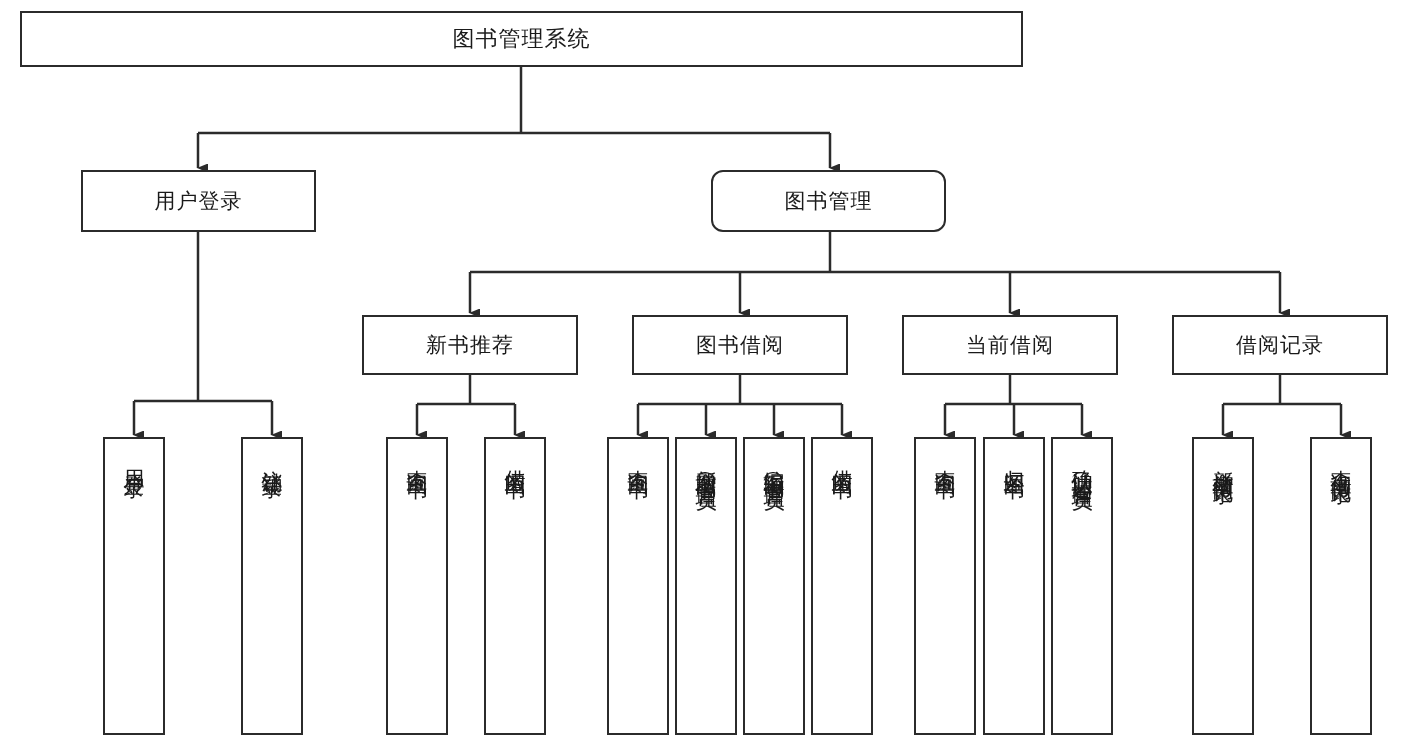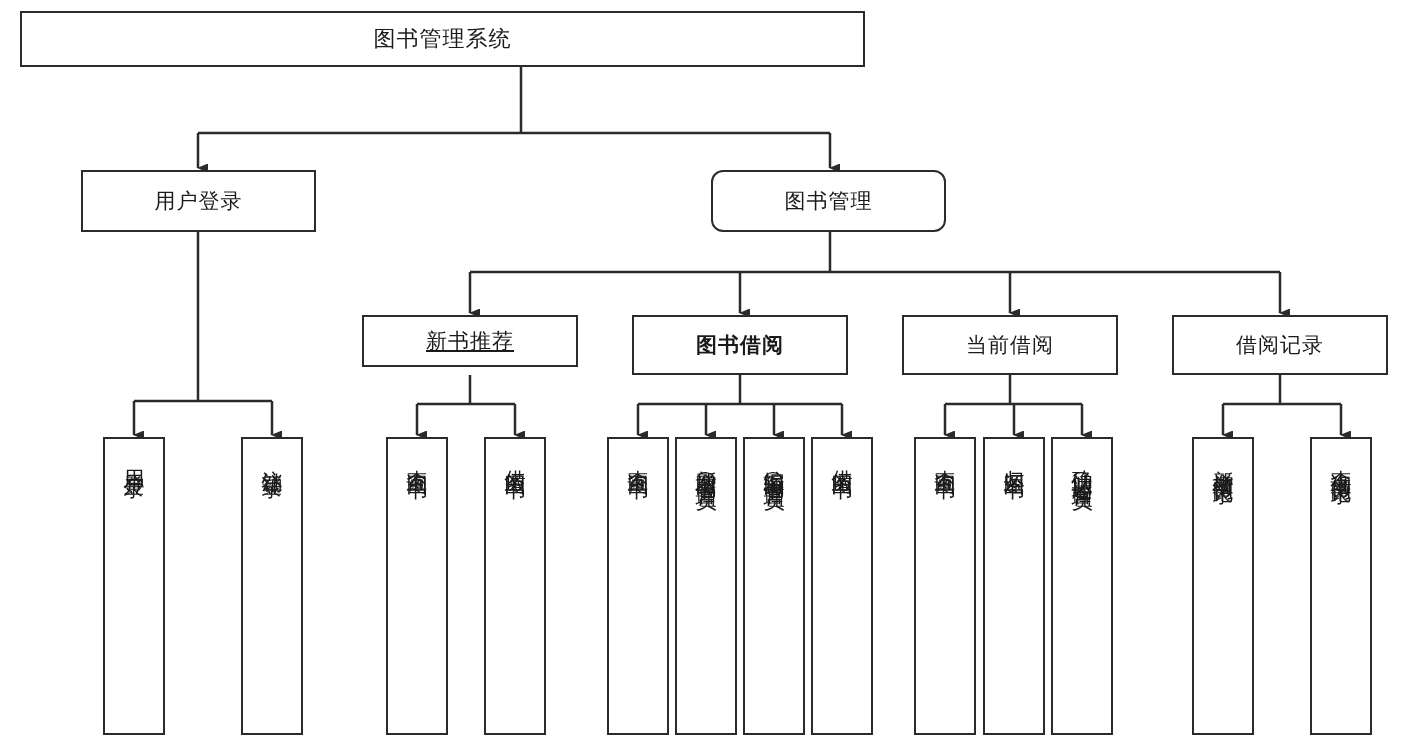--- a/index.html
+++ b/index.html
@@ -115,35 +115,35 @@
       <path d="M1014,404 L1014,435" marker-end="url(#arrow)"></path>
       <path d="M1082,404 L1082,435" marker-end="url(#arrow)"></path>
 
       <path d="M1280,375 L1280,404"></path>
       <path d="M1223,404 L1341,404"></path>
       <path d="M1223,404 L1223,435" marker-end="url(#arrow)"></path>
       <path d="M1341,404 L1341,435" marker-end="url(#arrow)"></path>
     </g>
   </svg>
 
-  <div class="node root" style="left:20px;top:11px;width:845px;height:56px;">
+  <div class="node root" style="left:20px;top:11px;width:1003px;height:56px;">
     <span class="label">图书管理系统</span>
   </div>
 
   <div class="node" style="left:81px;top:170px;width:235px;height:62px;">
     <span class="label">用户登录</span>
   </div>
   <div class="node" style="left:711px;top:170px;width:235px;height:62px;border-radius:12px;">
     <span class="label">图书管理</span>
   </div>
 
-  <div class="node" style="left:362px;top:315px;width:216px;height:52px;text-decoration:underline;">
+  <div class="node" style="left:362px;top:315px;width:216px;height:60px;">
     <span class="label">新书推荐</span>
   </div>
-  <div class="node" style="left:632px;top:315px;width:216px;height:60px;font-weight:bold;">
+  <div class="node" style="left:632px;top:315px;width:216px;height:60px;">
     <span class="label">图书借阅</span>
   </div>
   <div class="node" style="left:902px;top:315px;width:216px;height:60px;">
     <span class="label">当前借阅</span>
   </div>
   <div class="node" style="left:1172px;top:315px;width:216px;height:60px;">
     <span class="label">借阅记录</span>
   </div>
 
   <div class="node leaf" style="left:103px;top:437px;width:62px;height:298px;">

